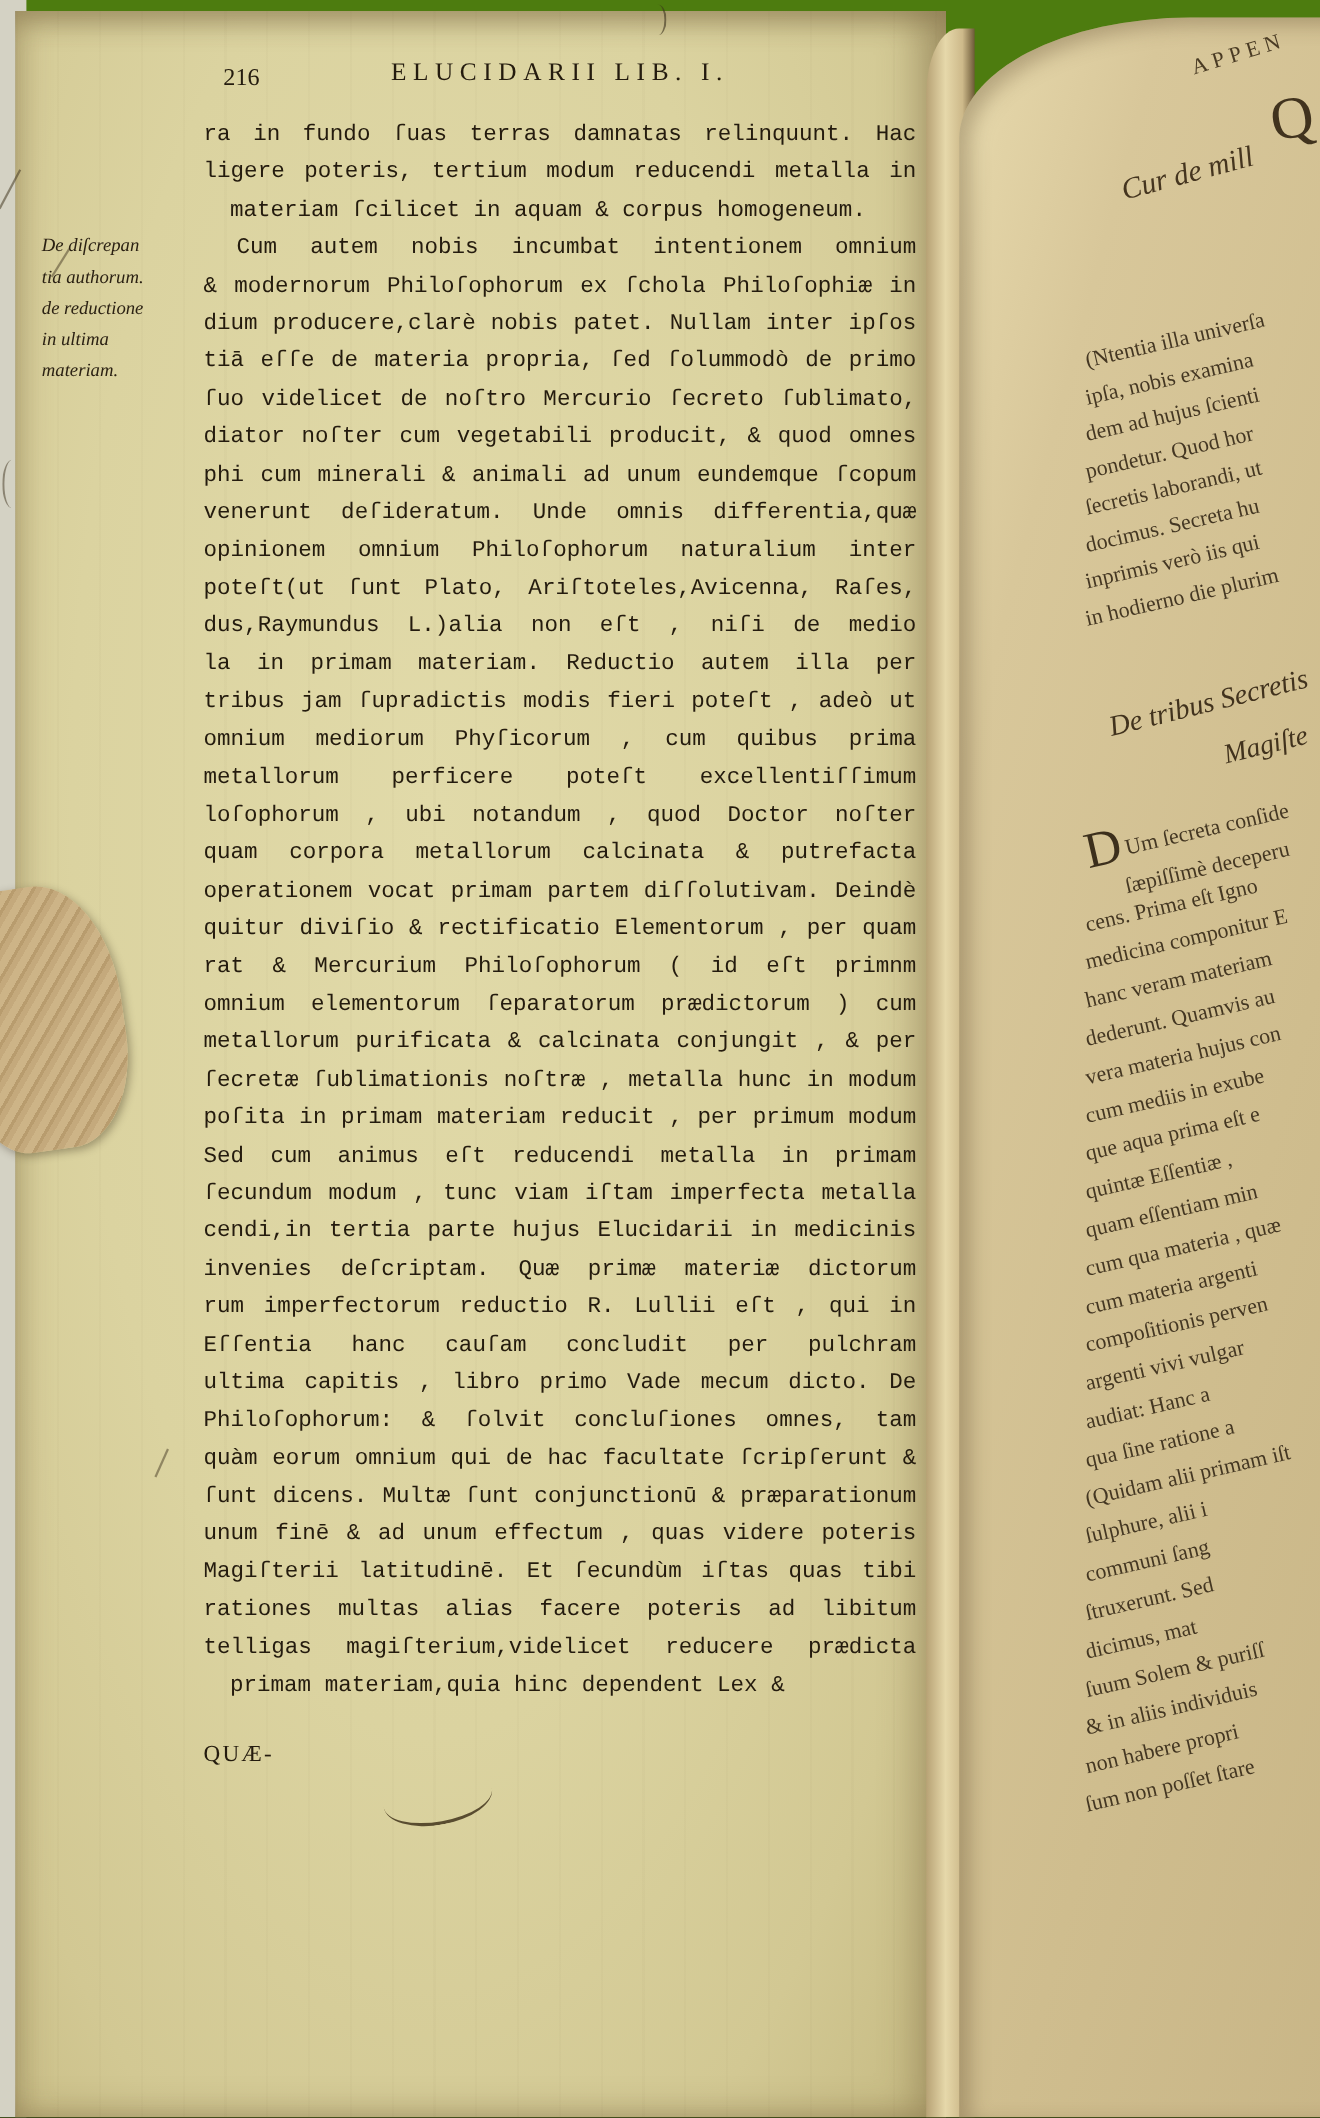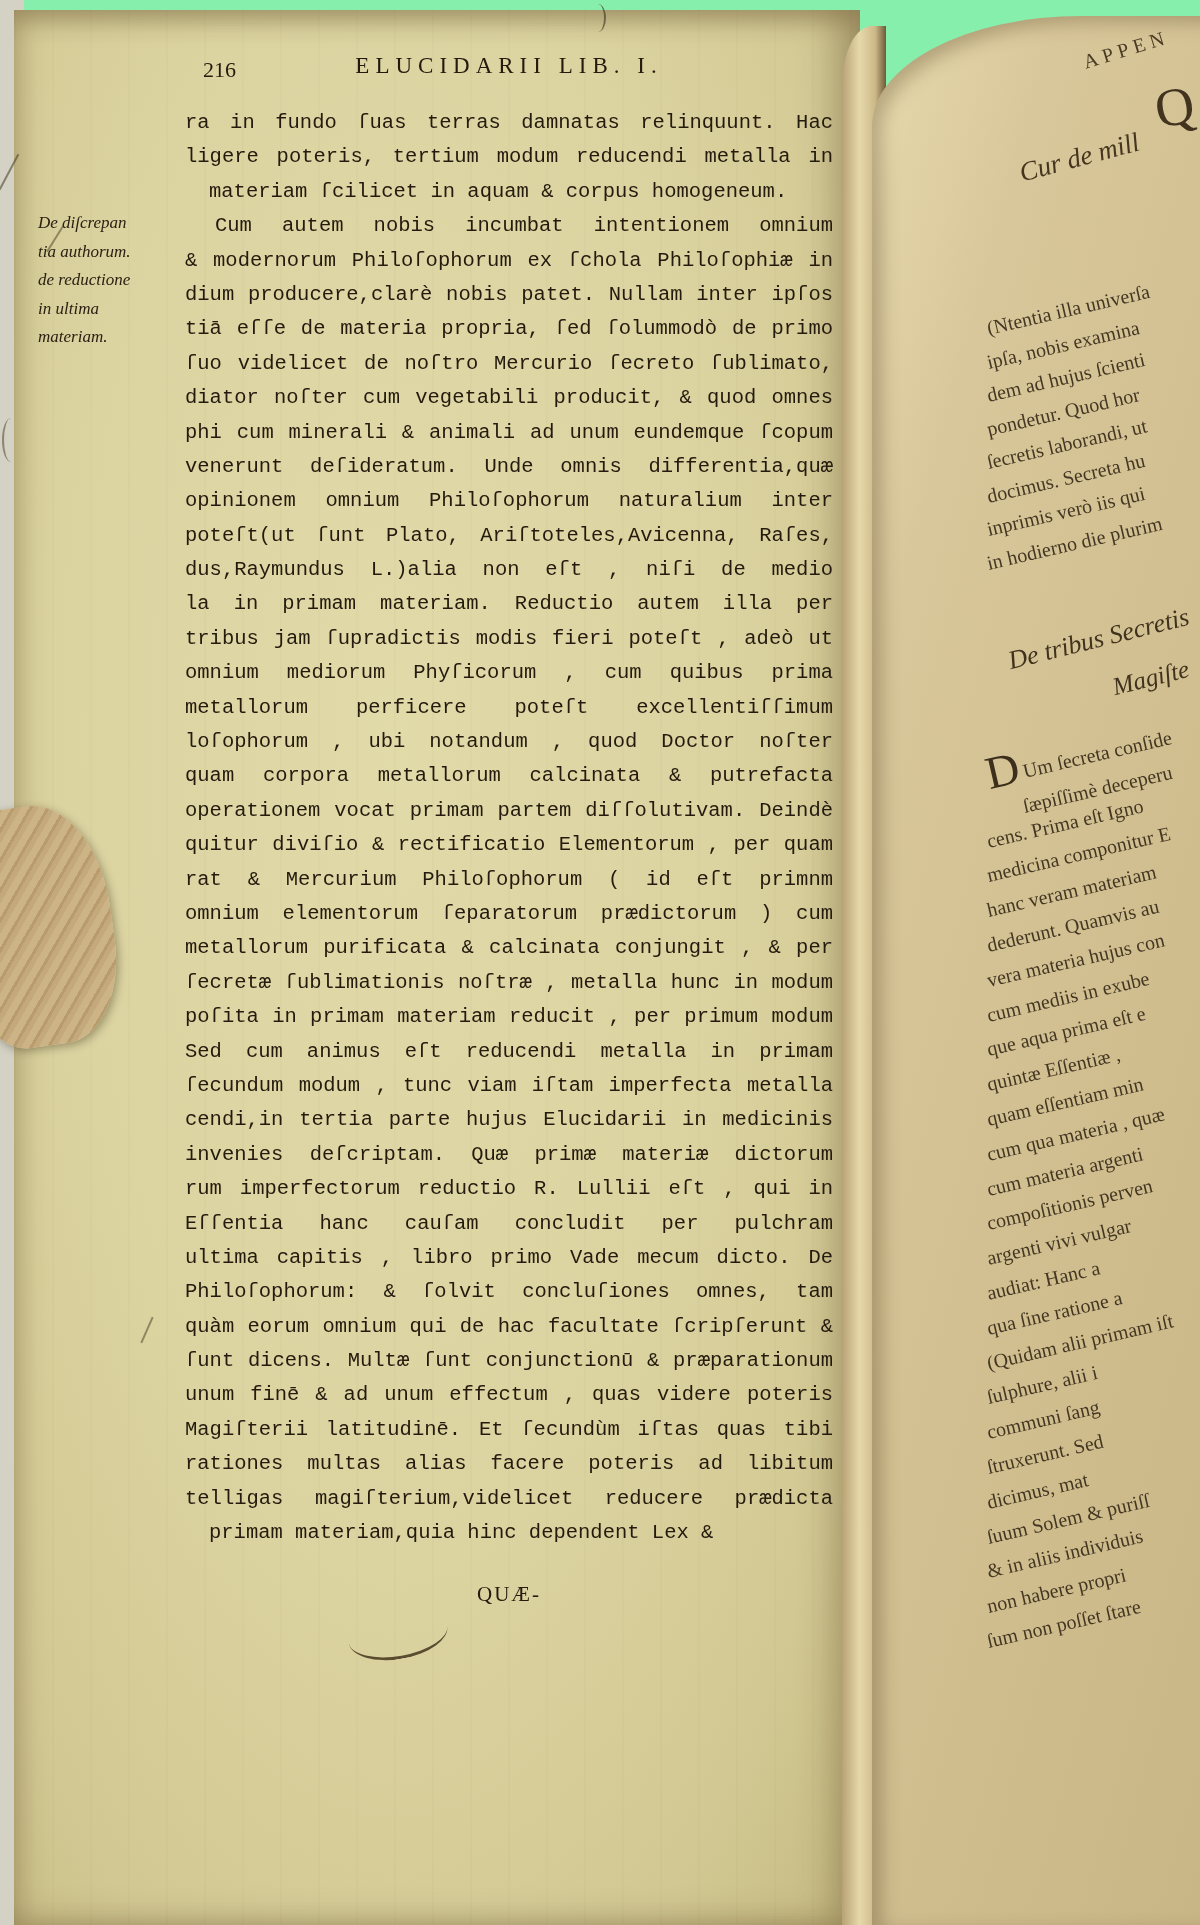--- a/index.html
+++ b/index.html
@@ -1,16 +1,16 @@
 <!DOCTYPE html>
 <html><head>
 <meta charset="utf-8">
 <style>
   html,body{margin:0;padding:0;background:#17110a;}
-  .photo{position:relative;width:1200px;height:1925px;overflow:hidden;background:#86efac;
+  .photo{position:relative;width:1200px;height:1925px;overflow:hidden;background:#4d7c0f;
          font-family:"Liberation Serif","DejaVu Serif",serif;}
   
   .backdrop-left{position:absolute;left:0;top:0;width:24px;height:1925px;background:#d4d2c4;}
   
   .page-stack{position:absolute;left:-38px;top:806px;width:150px;height:240px;
       background:repeating-linear-gradient(128deg,#cdb487 0 7px,#b89c6e 7px 10px,#c4a97c 10px 15px);
       border-radius:38% 46% 40% 34%;transform:rotate(-8deg);
       box-shadow:2px 3px 8px rgba(40,30,15,.35);}
   
   .left-page{position:absolute;left:14px;top:10px;width:846px;height:1915px;
@@ -24,21 +24,21 @@
       font-size:23px;letter-spacing:6px;color:#241b0e;}
   .body{position:absolute;left:171px;top:96px;width:648px;color:#241b0e;font-size:20.5px;}
   .body-line{height:34.4px;line-height:34.4px;overflow:hidden;text-align:justify;font-family:Liberation Mono, monospace;}
   .body-line::after{content:"";display:inline-block;width:100%;}
   .body-line:nth-child(3),.body-line:nth-child(42){text-align:left;margin-left:24px;}
   .body-line:nth-child(3)::after,.body-line:nth-child(42)::after{content:none;}
   .body-line:nth-child(4){text-indent:30px;}
   .margin-notes{position:absolute;left:24px;top:199px;width:146px;
       font-style:italic;font-size:17px;color:#2b2113;}
   .mn-line{line-height:28.5px;white-space:nowrap;}
-  .catchword{position:absolute;left:171px;top:1572px;width:648px;text-align:center;
+  .catchword{position:absolute;left:171px;top:1572px;width:648px;text-align:left;
       font-size:21px;letter-spacing:2px;color:#241b0e;}
   
   .mark{position:absolute;}
   .m1{left:-6px;top:142px;width:2px;height:40px;background:rgba(70,58,36,.55);transform:rotate(28deg);}
   .m2{left:40px;top:214px;width:2px;height:30px;background:rgba(70,58,36,.5);transform:rotate(32deg);}
   .m3{left:-12px;top:408px;width:16px;height:44px;border-left:2px solid rgba(66,54,32,.5);border-radius:50%;}
   .m4{left:132px;top:1306px;width:2px;height:28px;background:rgba(70,58,36,.5);transform:rotate(24deg);}
   .m5{left:334px;top:1600px;width:100px;height:46px;border-bottom:3px solid rgba(56,42,20,.8);
       border-radius:50%;transform:rotate(-10deg);}
   .m6{left:576px;top:-6px;width:14px;height:28px;border-right:2px solid rgba(60,50,30,.6);border-radius:50%;}

